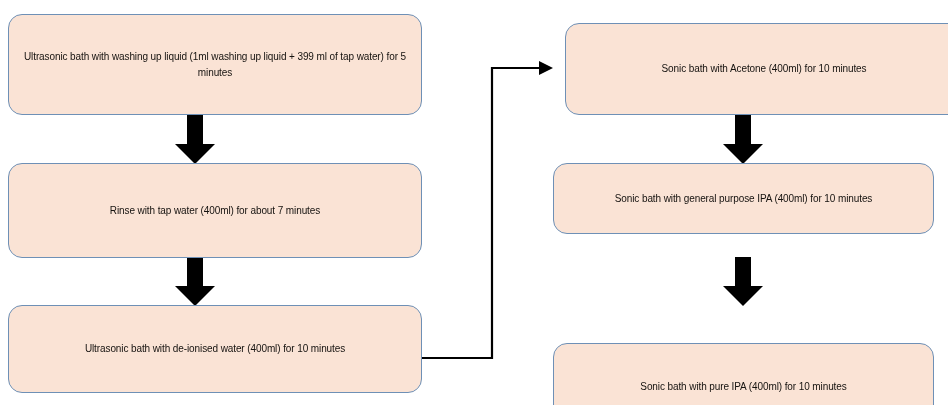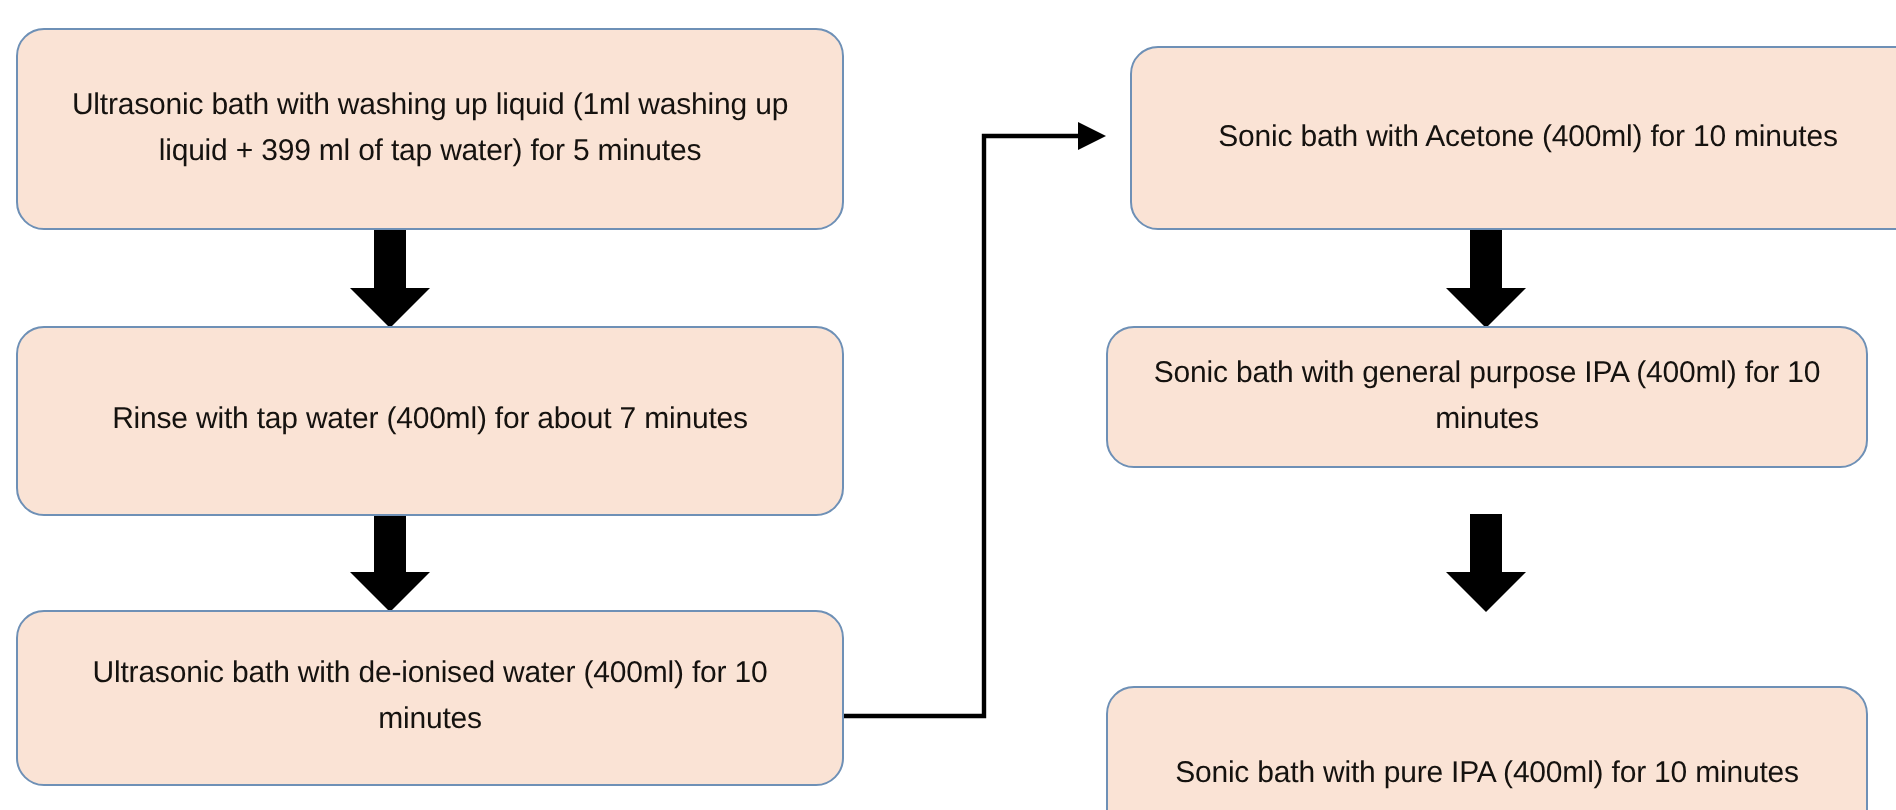--- a/index.html
+++ b/index.html
@@ -34,21 +34,21 @@
     border-radius: 14px;
     display: flex;
     align-items: center;
     justify-content: center;
     text-align: center;
     padding: 6px 14px;
     z-index: 3;
   }
   .node-label {
     font-family: "Liberation Sans", sans-serif;
-    font-size: 15px;
+    font-size: 10px;
     line-height: 1.52;
     color: #15120f;
     letter-spacing: -0.1px;
     white-space: pre-line;
   }
   
   #node-wash   { left: 8px;   top: 14px;  width: 414px; height: 101px; }
   #node-rinse  { left: 8px;   top: 163px; width: 414px; height: 95px;  }
   #node-di     { left: 8px;   top: 305px; width: 414px; height: 88px;  }
   

